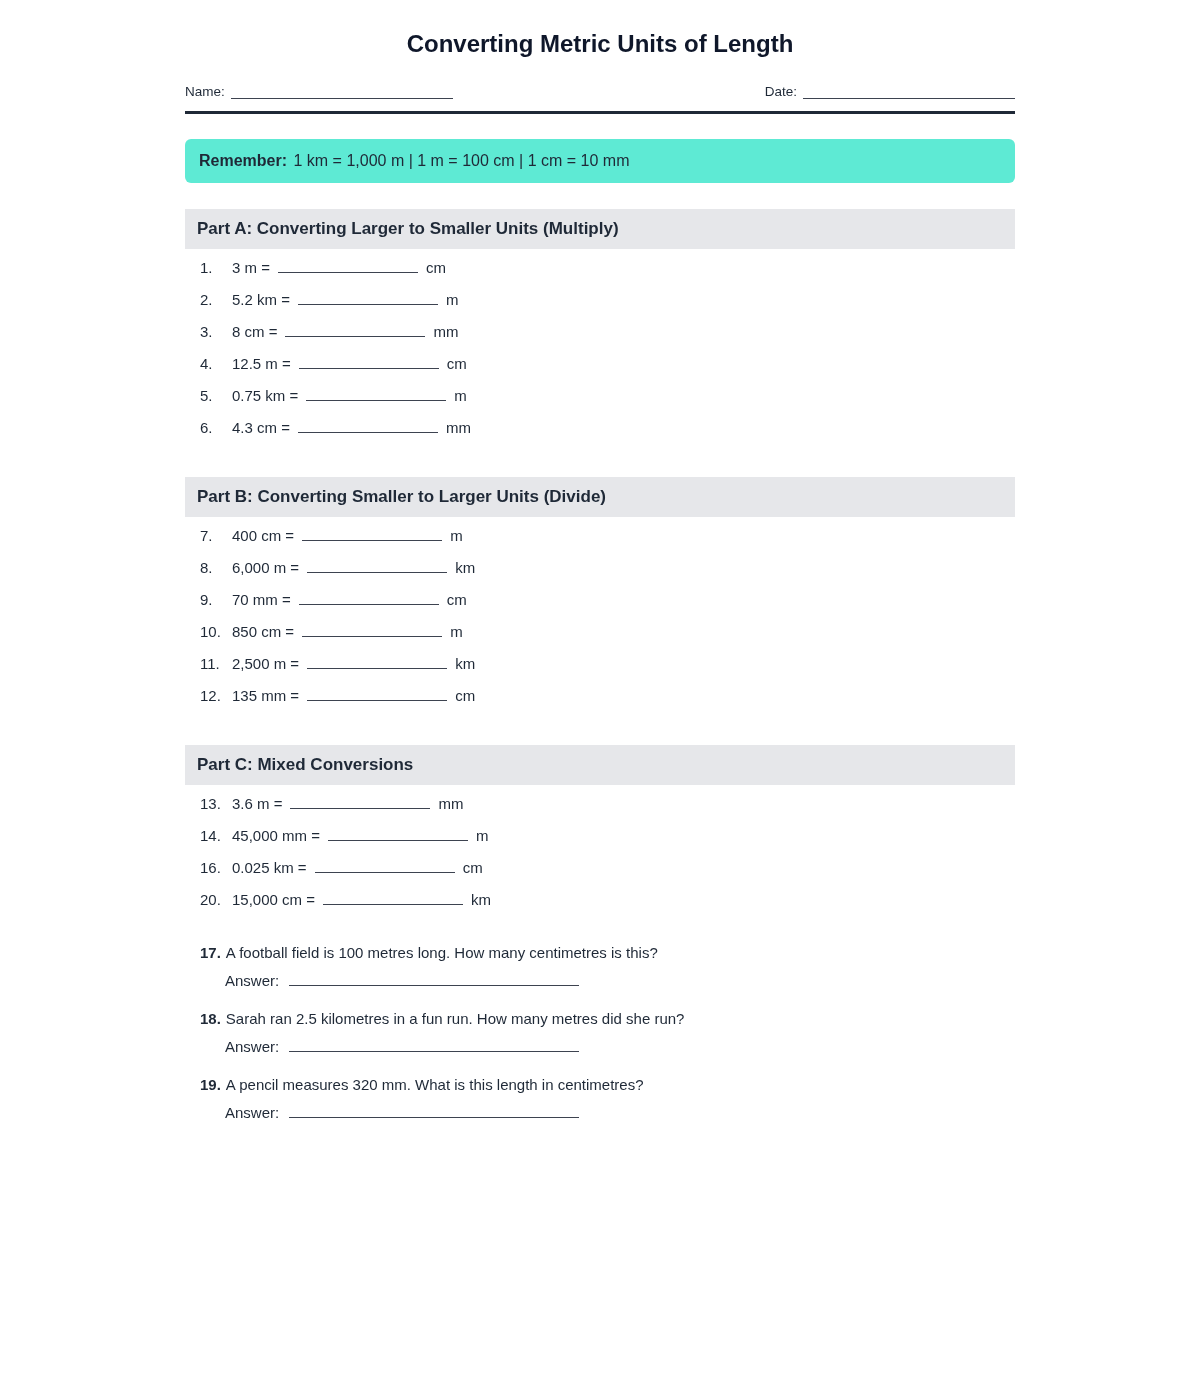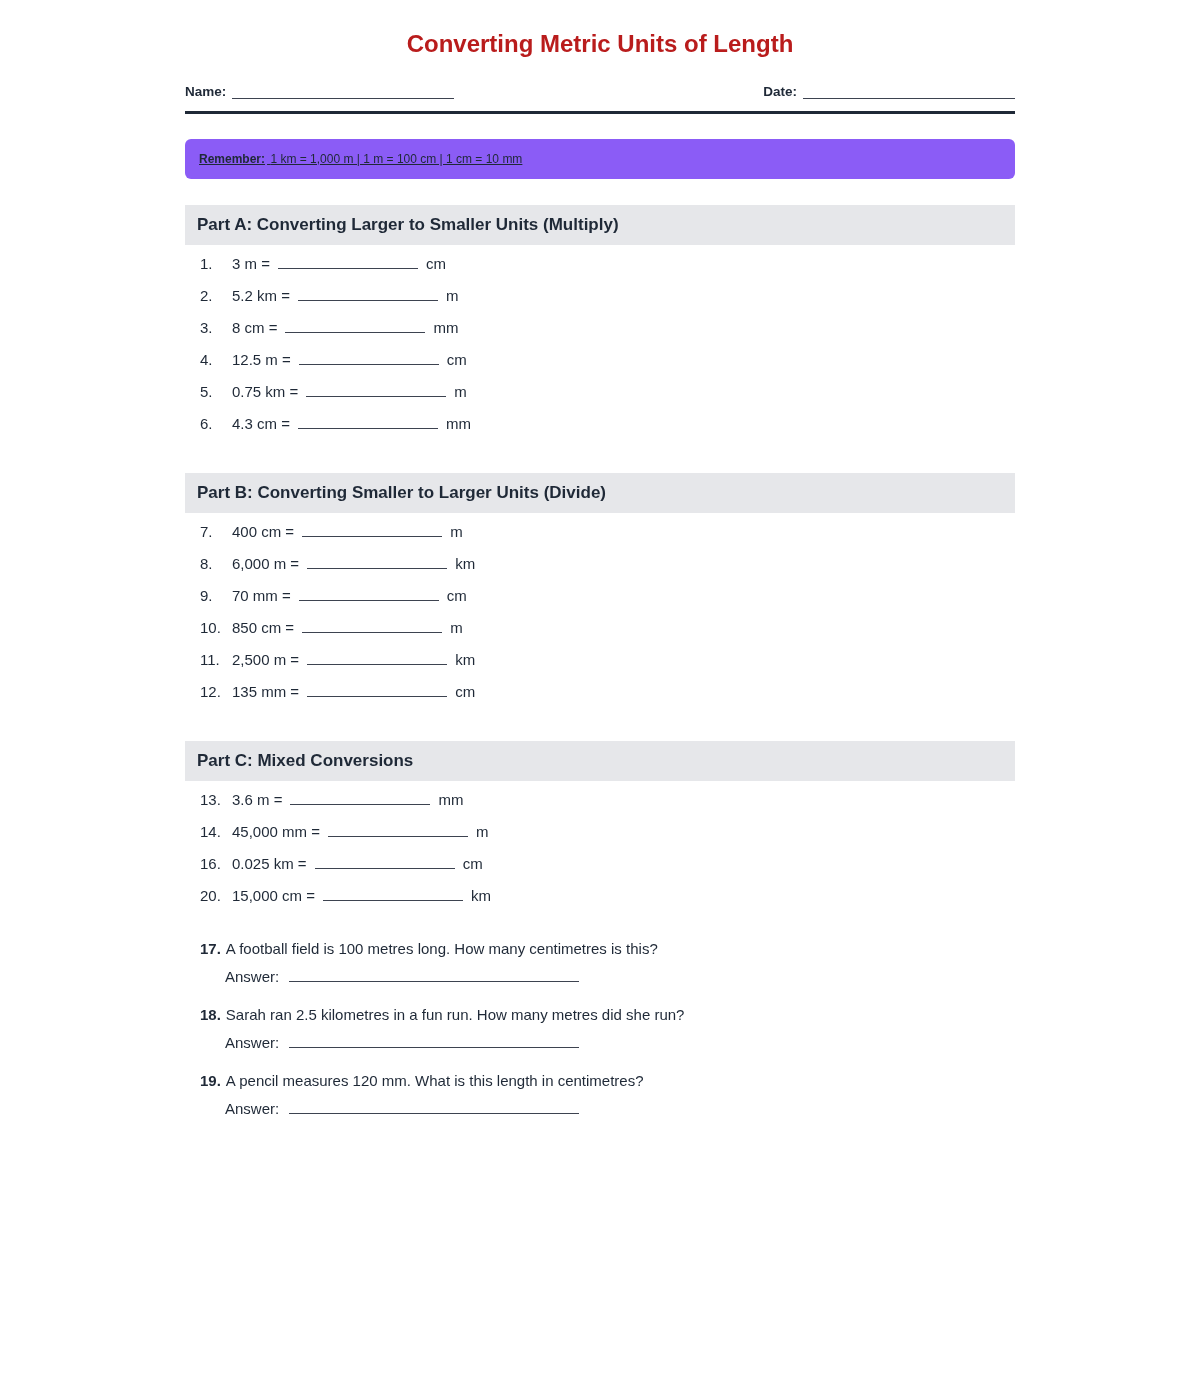--- a/index.html
+++ b/index.html
@@ -17,47 +17,46 @@
   .page {
     width: 830px;
     margin: 0 auto;
     padding-top: 30px;
   }
   .title {
     font-size: 24px;
     font-weight: bold;
     text-align: center;
     margin: 0 0 26px 0;
-    color: #b91c1c;
+    color: #0f172a;
   }
   .meta-row {
     display: flex;
     justify-content: space-between;
     align-items: flex-end;
     font-size: 13.5px;
     padding-bottom: 12px;
     border-bottom: 3px solid #1f2937;
   }
   .meta-group { display: flex; align-items: flex-end; }
-  .meta-label { margin-right: 6px; font-weight: bold; }
+  .meta-label { margin-right: 6px; }
   .blank {
     display: inline-block;
     border-bottom: 1.5px solid #3d4350;
     height: 13px;
     vertical-align: baseline;
   }
   .blank-name { width: 222px; }
   .blank-date { width: 212px; }
   .note {
-    background: #8b5cf6;
+    background: #5eead4;
     border-radius: 6px;
     padding: 13px 14px;
-    font-size: 12px;
+    font-size: 16px;
     margin-top: 25px;
-    text-decoration: underline;
   }
   .note b { margin-right: 2px; }
   .section-head {
     background: #e6e7ea;
     padding: 10px 12px;
     font-size: 17px;
     font-weight: bold;
     margin-top: 26px;
     color: #1f2937;
   }
@@ -223,21 +222,21 @@
       <div class="wp-q">
         <span class="wp-num">18.</span><span>Sarah ran 2.5 kilometres in a fun run. How many metres did she run?</span>
       </div>
       <div class="wp-answer">
         <span>Answer:</span>
         <span class="blank"></span>
       </div>
     </div>
     <div class="wp-item">
       <div class="wp-q">
-        <span class="wp-num">19.</span><span>A pencil measures 120 mm. What is this length in centimetres?</span>
+        <span class="wp-num">19.</span><span>A pencil measures 320 mm. What is this length in centimetres?</span>
       </div>
       <div class="wp-answer">
         <span>Answer:</span>
         <span class="blank"></span>
       </div>
     </div>
   </div>
 
 </div>
 

